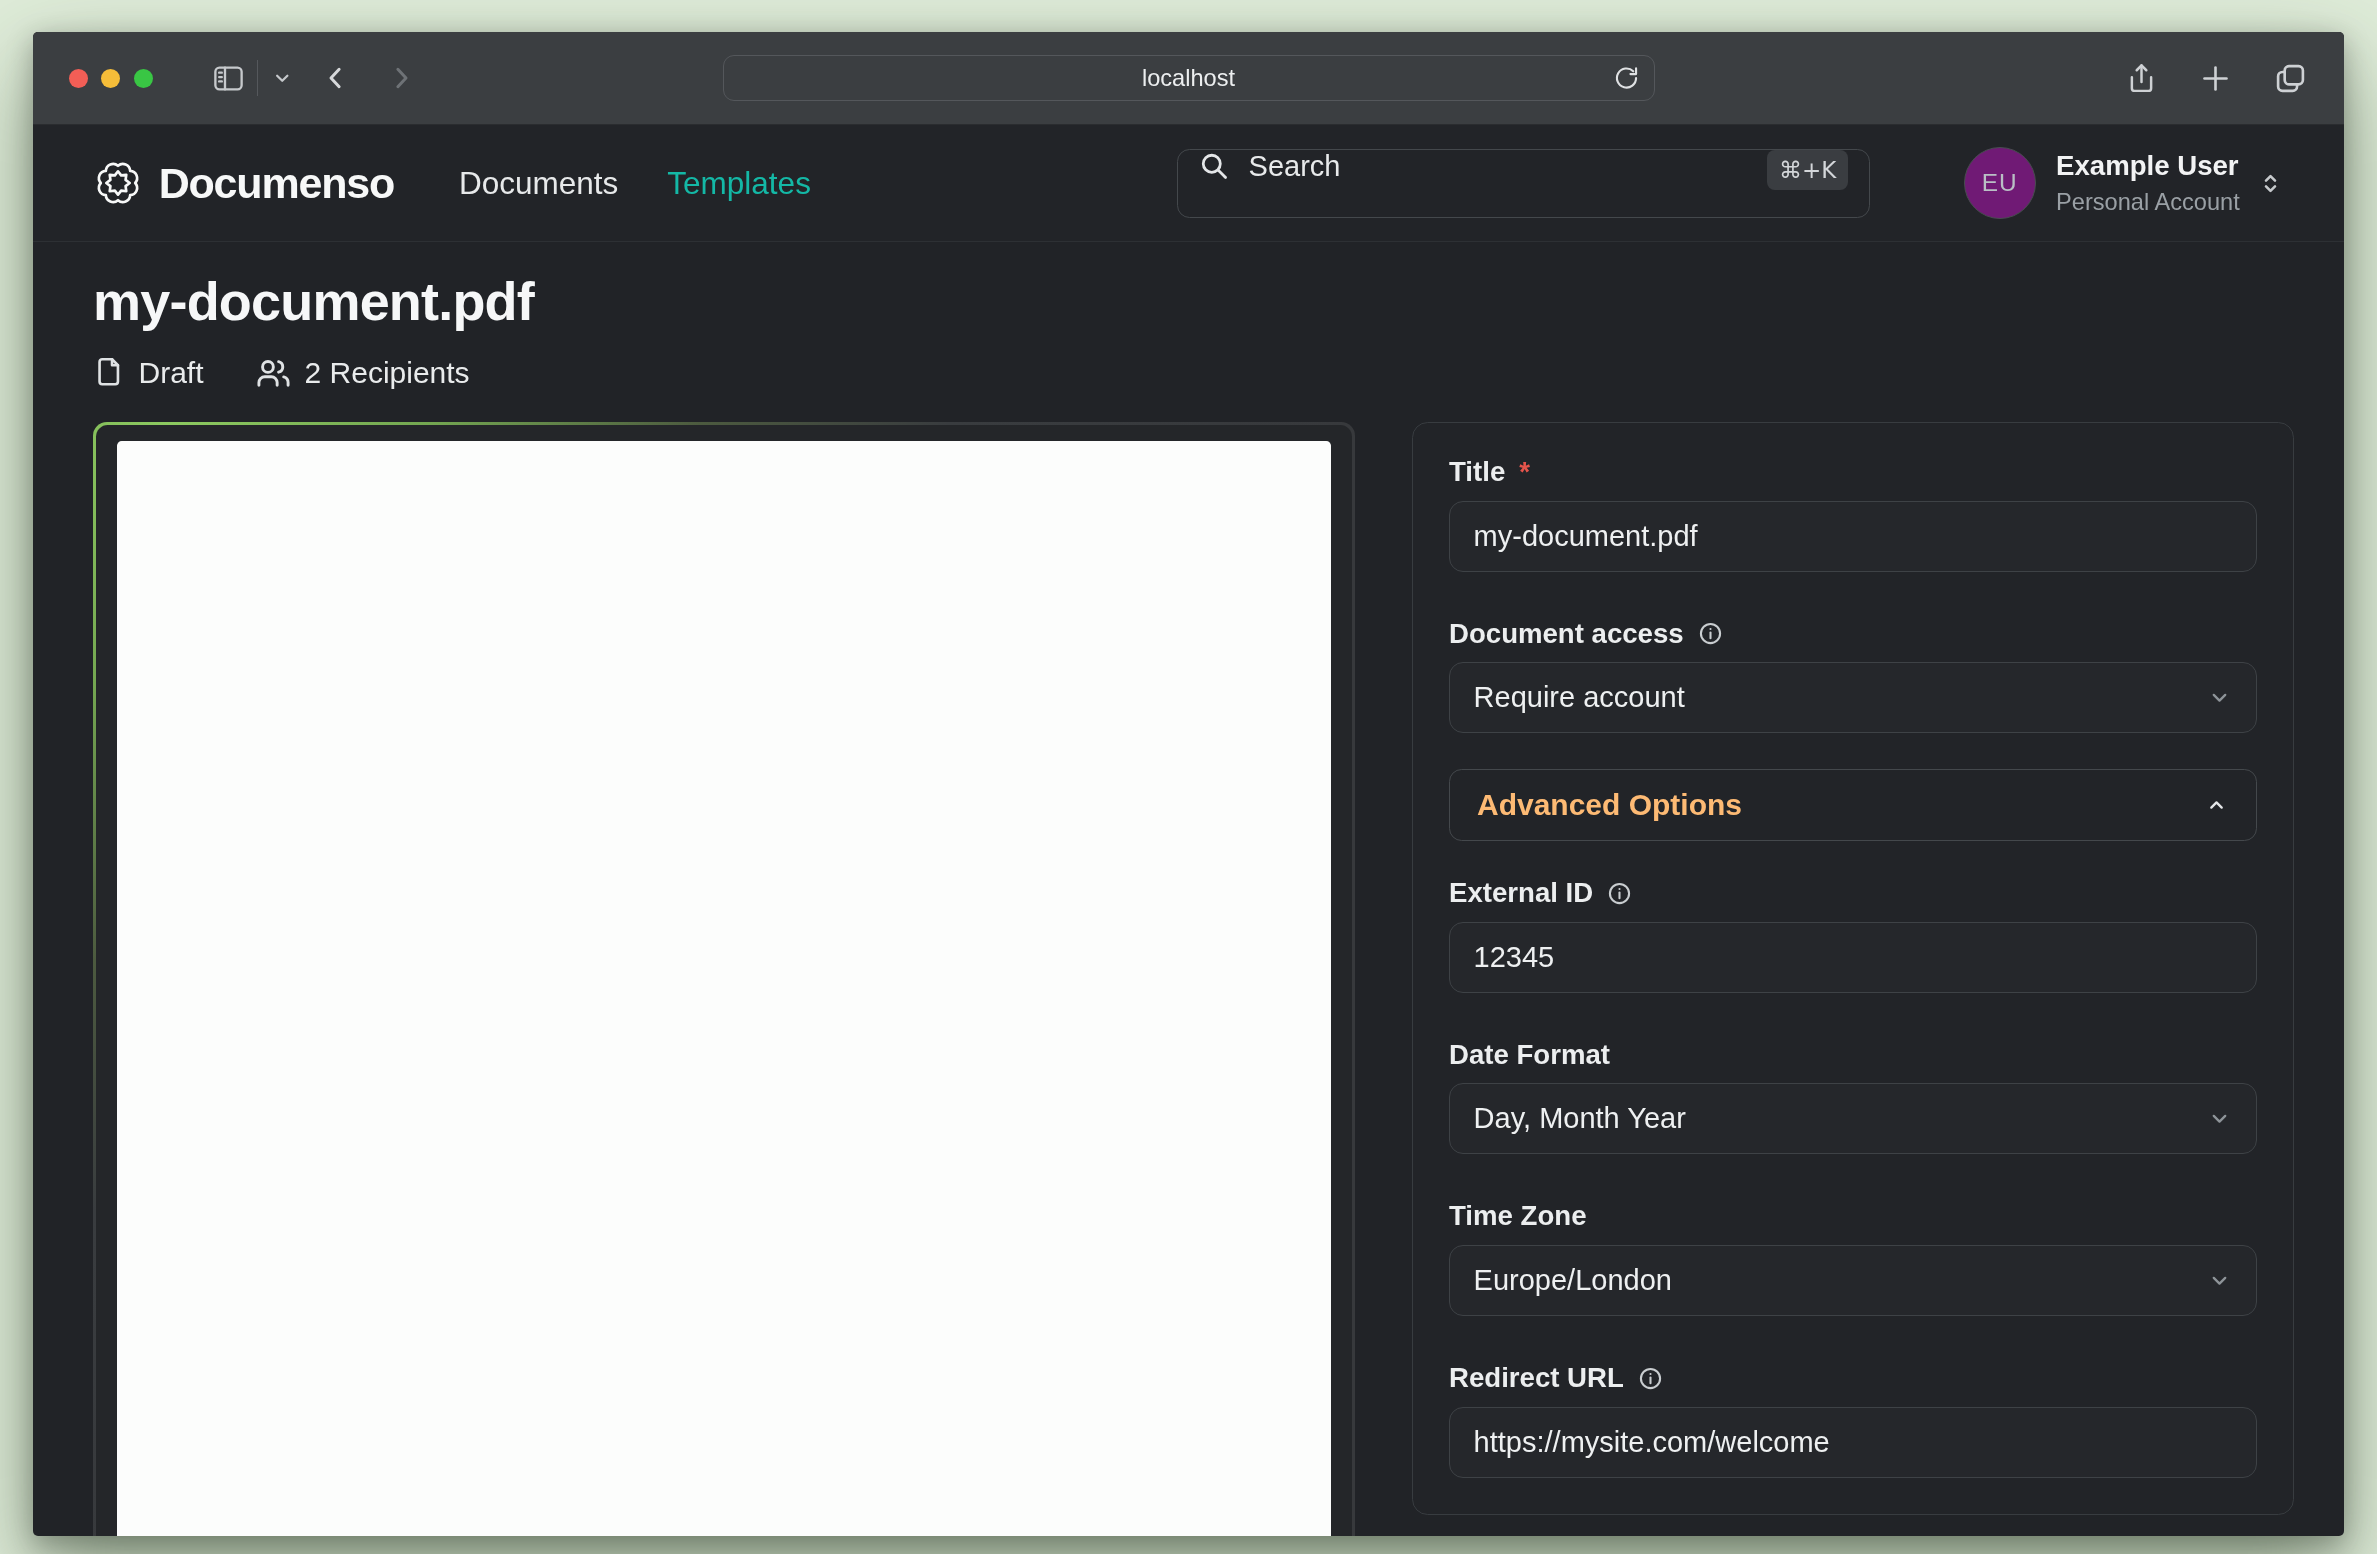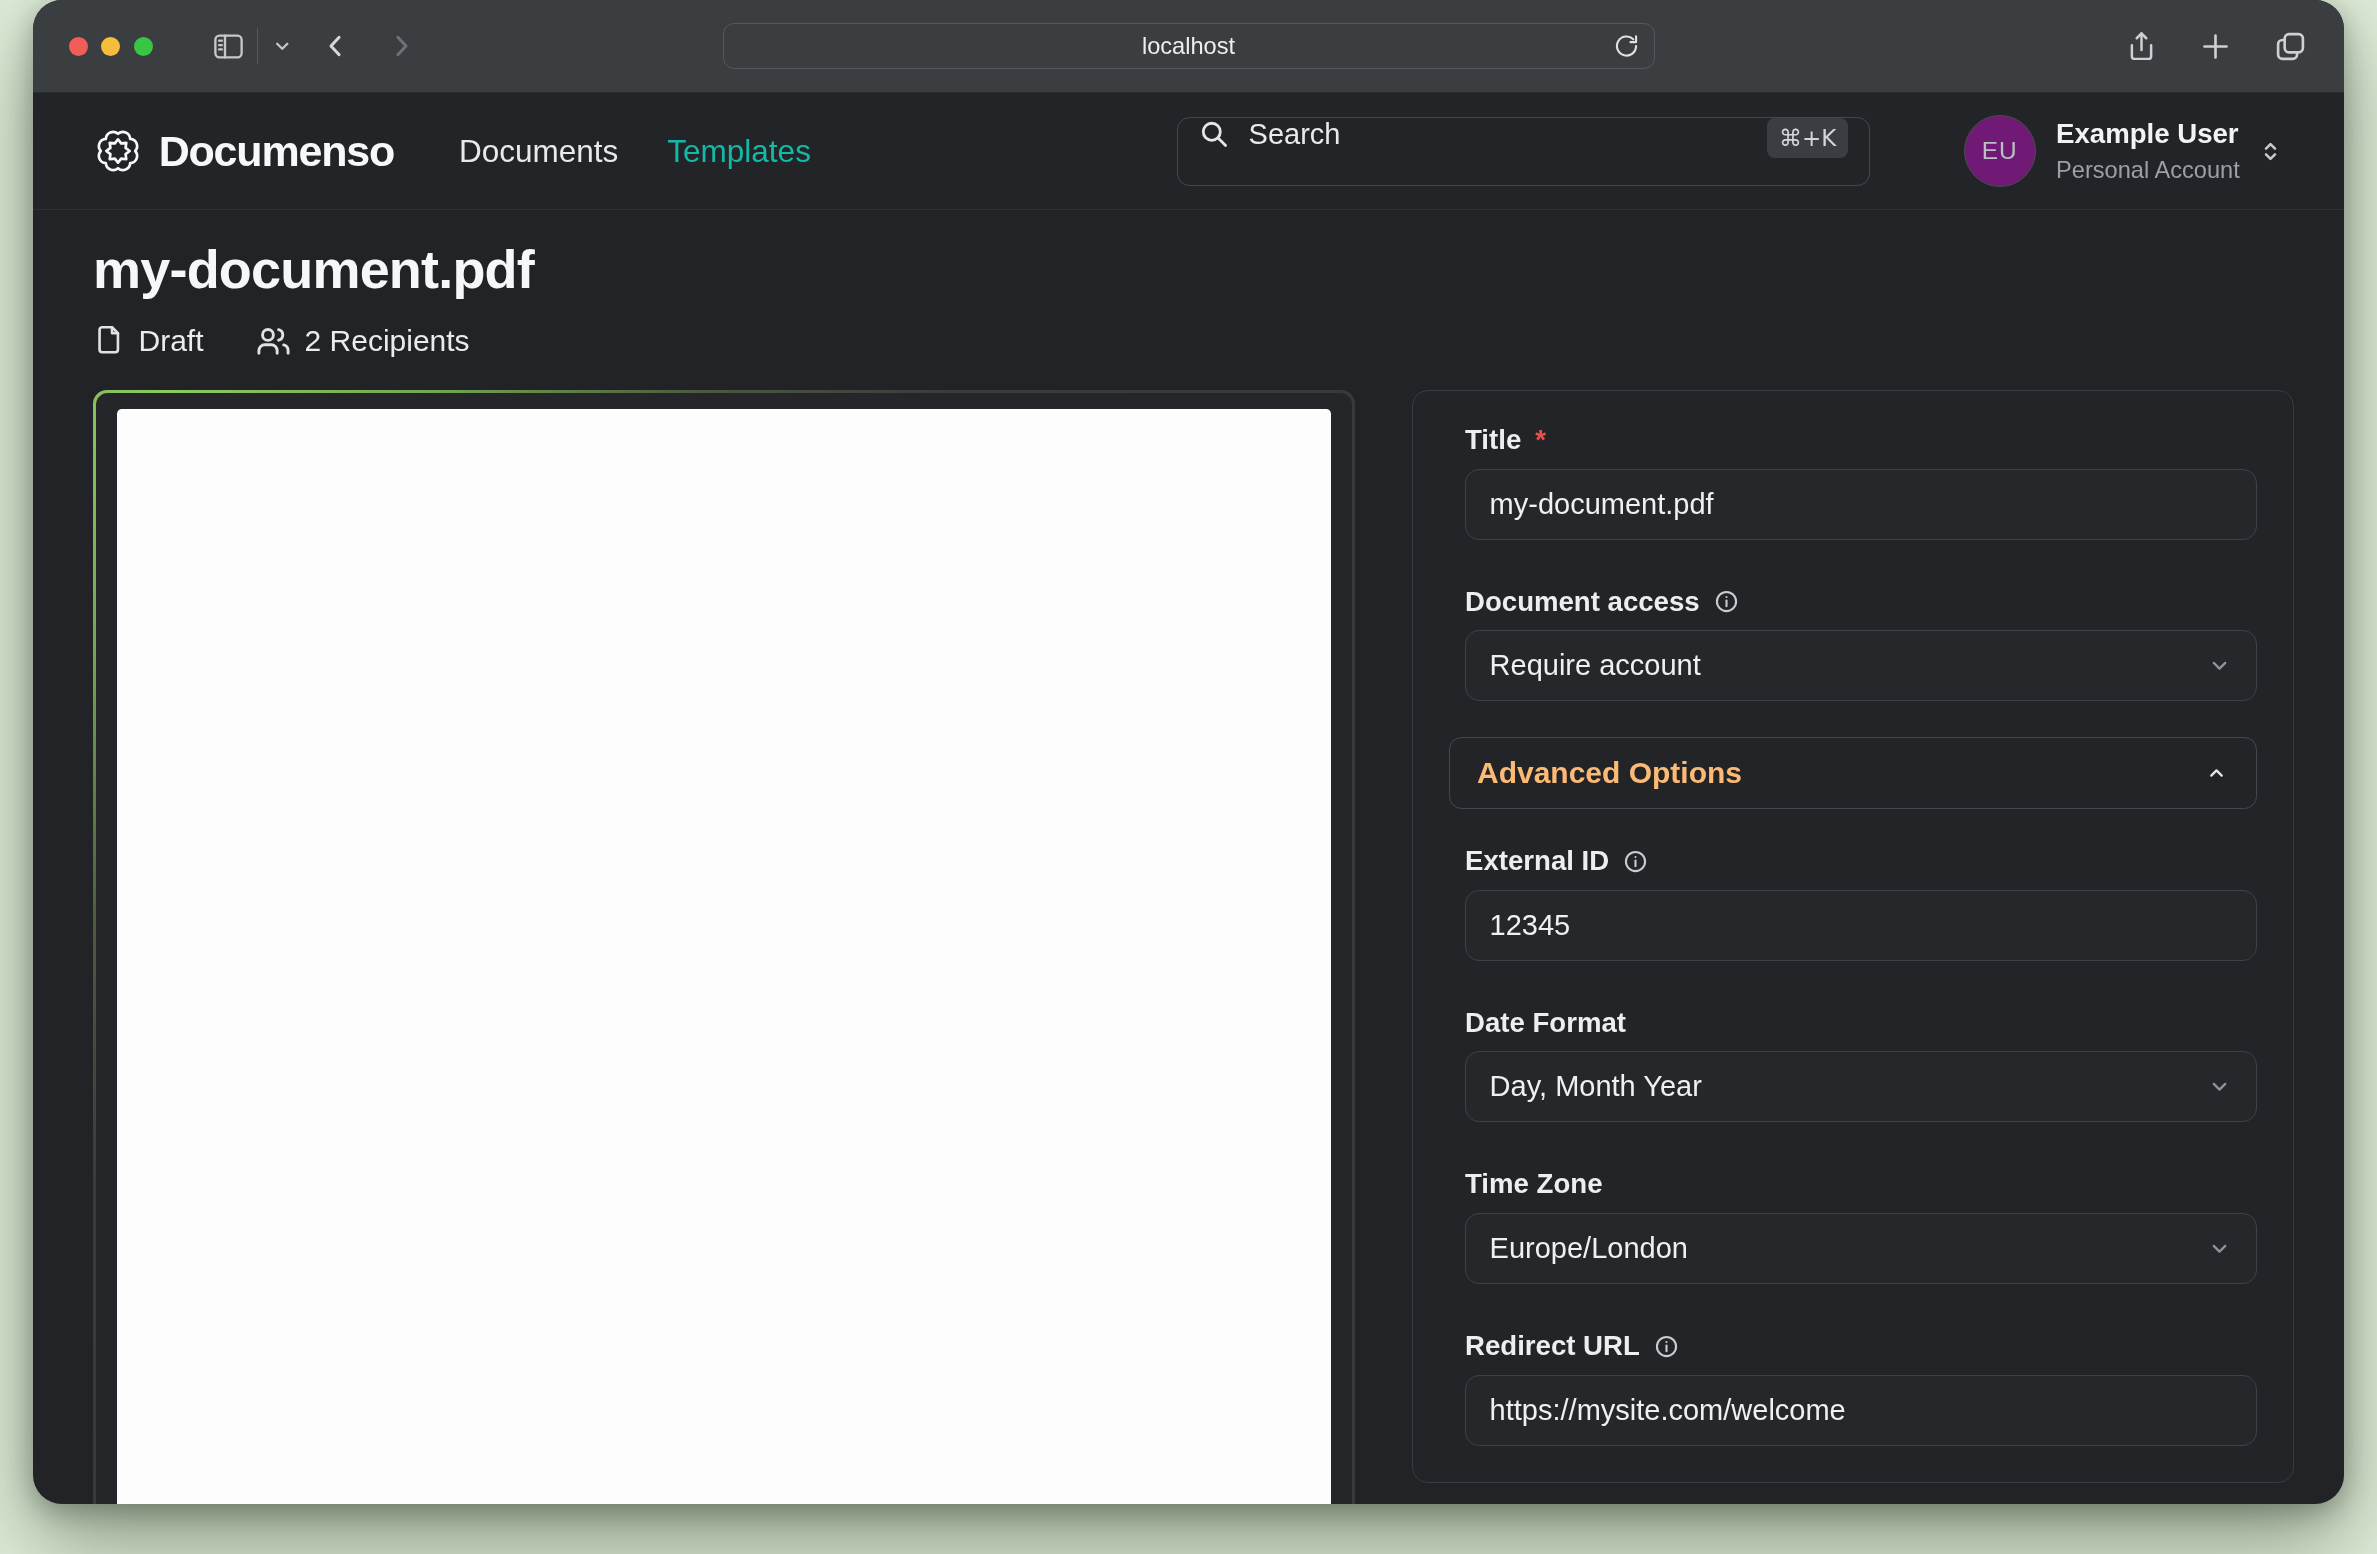--- a/index.html
+++ b/index.html
@@ -4,22 +4,22 @@
 <style>
   * { margin:0; padding:0; box-sizing:border-box; }
   html,body { width:2377px; height:1554px; }
   body {
     background:#dfecd9;
     font-family:"Liberation Sans", sans-serif;
     overflow:hidden;
     position:relative;
   }
   .window {
-    position:absolute; left:33px; top:0; width:2311px; height:1504px;
-    border-radius:29px; background:#212327; overflow:hidden;
+    position:absolute; left:33px; top:32px; width:2311px; height:1504px;
+    border-radius:5px; background:#212327; overflow:hidden;
     box-shadow:0 36px 87px rgba(45,65,40,.5), 0 7.9px 27px rgba(0,0,0,.28);
   }
   
   .toolbar {
     height:93px; background:#3b3e41; border-bottom:1.6px solid #2a2c2f;
     display:flex; align-items:center; padding:0 36px; position:relative;
   }
   .lights { display:flex; gap:13.4px; }
   .light { width:19px; height:19px; border-radius:50%; }
   .light.red { background:#f25e56; }
@@ -92,21 +92,21 @@
   .req { color:#e5544b; }
   .info-icon { color:#c9cdd0; display:flex; }
   .control {
     margin-top:12.6px; height:71px; border:1.6px solid #3e4246; border-radius:14px;
     background:rgba(255,255,255,.015); display:flex; align-items:center;
     padding:0 23.6px; font-size:29px; color:#eef0f1; width:100%;
   }
   input.control { outline:none; font-family:"Liberation Sans", sans-serif; }
   .select { justify-content:space-between; }
   .select .chev { color:#8e9499; display:flex; }
-  .group { margin-top:46px;margin-left:16px; }
+  .group { margin-top:46px; }
   .group.first { margin-top:0; }
   .advanced {
     margin-top:36px; height:72px; border:1.6px solid #44484c; border-radius:12.6px;
     display:flex; align-items:center; justify-content:space-between; padding:0 27px;
   }
   .advanced-label { font-size:30px; font-weight:bold; color:#fdba74; }
   .advanced .chev { color:#e4e6e8; display:flex; }
   .adv-follow { margin-top:36px; }
   svg { display:block; }
 </style>

